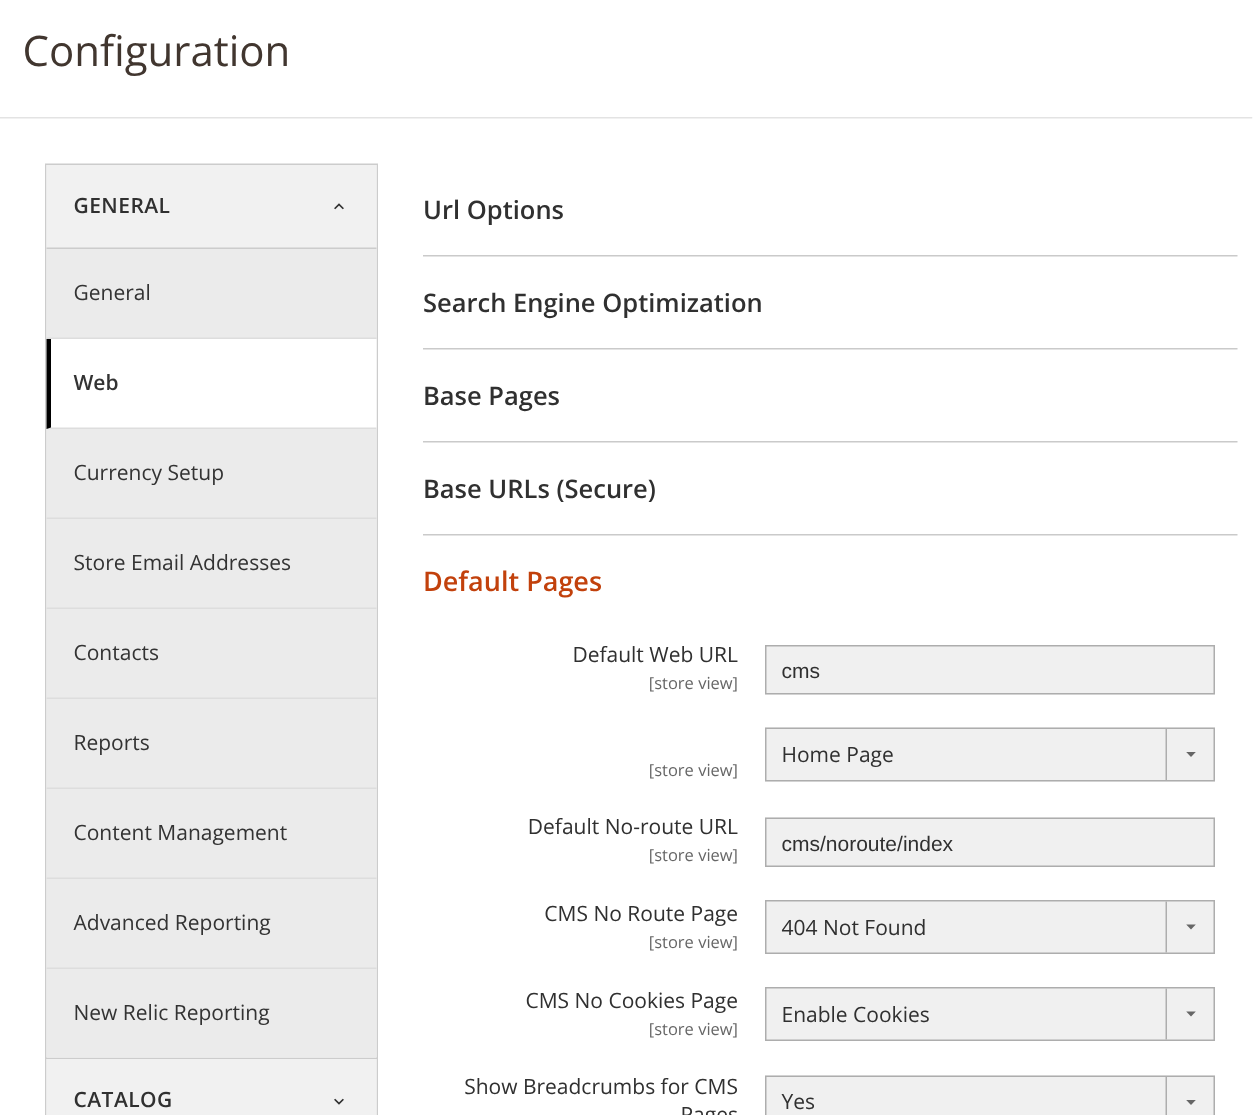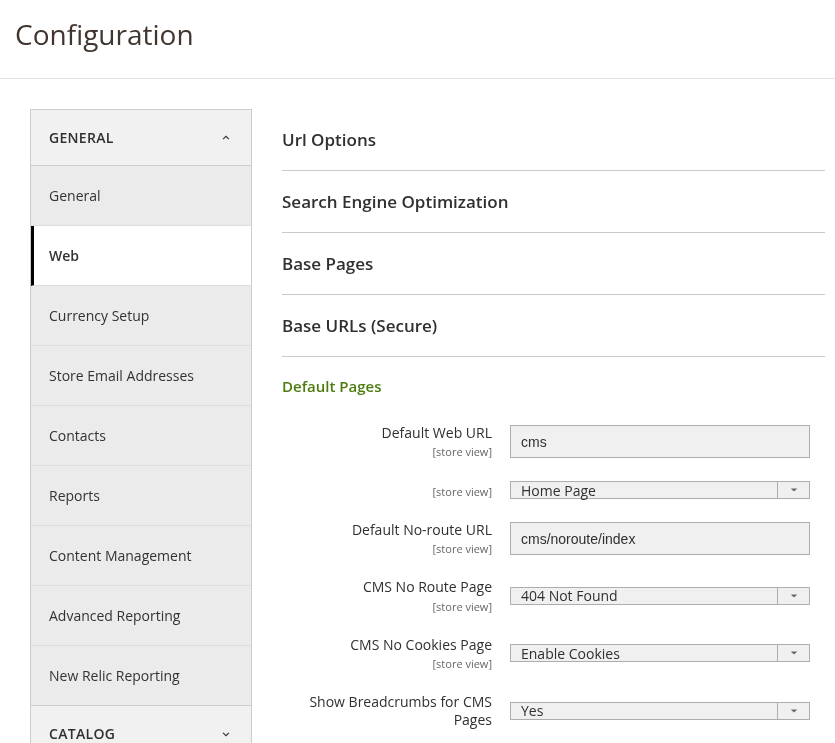--- a/index.html
+++ b/index.html
@@ -11,29 +11,29 @@
 .side-group { border: 1px solid #ccc; }
 .side-group-head { display: flex; align-items: center; justify-content: space-between; padding: 18px 18px; background: #f1f1f1; cursor: pointer; font-weight: 600; font-size: 14px; color: #303030; letter-spacing: 0.3px; border-bottom: 1px solid #ccc; }
 .side-group-head.collapsed { border-bottom: none; }
 .chev { width: 14px; height: 14px; display: inline-flex; align-items: center; justify-content: center; }
 .chev svg { width: 14px; height: 14px; }
 .side-item { display: block; padding: 20px 18px; background: #ebebeb; color: #333; font-size: 14px; cursor: pointer; border-bottom: 1px solid #ddd; }
 .side-item:last-child { border-bottom: none; }
 .side-item.active { background: #fff; border-left: 3px solid #000000; padding-left: 15px; font-weight: 600; }
 .main { flex: 1; min-width: 0; padding-right: 10px; }
 .section-head { font-size: 17px; font-weight: 600; color: #303030; padding: 19px 0; border-bottom: 1px solid #cacaca; cursor: pointer; }
-.section-open { font-size: 15px; font-weight: 600; color: #4d7c0f; padding: 19px 0 28px; }
-.form-row { display: flex; align-items: center; margin-bottom: 22px; }
+.section-open { font-size: 18px; font-weight: 600; color: #c2410c; padding: 19px 0 28px; }
+.form-row { display: flex; align-items: flex-end; margin-bottom: 22px; }
 .form-label-wrap { width: 228px; text-align: right; padding-right: 18px; }
 .form-label { font-size: 14px; color: #303030; display: block; line-height: 1.3; }
 .form-scope { font-size: 11px; color: #666; display: block; margin-top: 2px; }
 .form-control-wrap { flex: 1; max-width: 300px; }
 .inp { width: 100%; height: 33px; padding: 0 10px; border: 1px solid #adadad; background: #f0f0f0; color: #303030; font-size: 14px; }
 .inp:disabled { background: #f0f0f0; }
-.sel { width: 100%; height: 18px; border: 1px solid #adadad; background: #f0f0f0; display: flex; align-items: center; position: relative; }
+.sel { width: 100%; height: 36px; border: 1px solid #adadad; background: #f0f0f0; display: flex; align-items: center; position: relative; }
 .sel-val { padding: 0 10px; color: #303030; font-size: 14px; flex: 1; }
 .sel-caret { width: 32px; height: 100%; border-left: 1px solid #adadad; display: flex; align-items: center; justify-content: center; }
 .sel-caret svg { width: 8px; height: 8px; fill: #666; }
 </style>
 </head>
 <body>
 
 <div class="page-header">
   <h1 class="page-title">Configuration</h1>
 </div>

